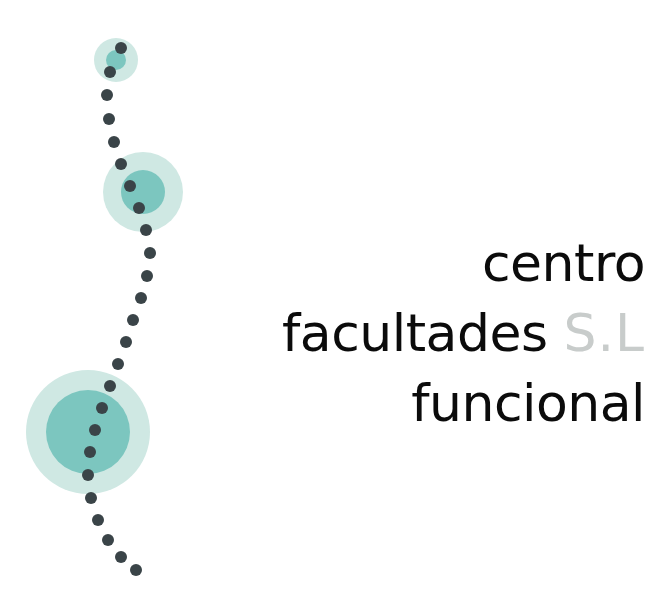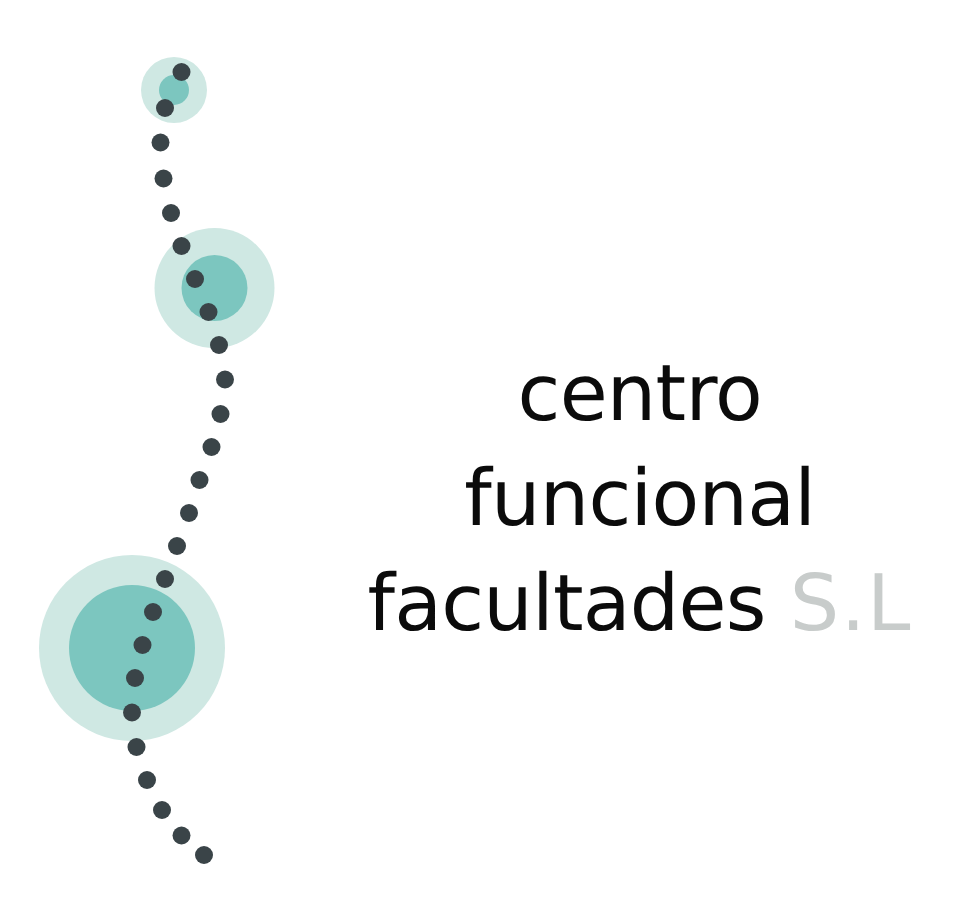--- a/index.html
+++ b/index.html
@@ -37,21 +37,21 @@
   }
 
   
   #wordmark {
     position: absolute;
     left: 208px;
     top: 228px;
     width: 437px;
     display: flex;
     flex-direction: column;
-    align-items: center;
+    align-items: flex-end;
   }
   .wordmark-line {
     font-family: "DejaVu Sans", "Liberation Sans", sans-serif;
     font-weight: 400;
     font-size: 52px;
     line-height: 70px;
     letter-spacing: -0.5px;
     color: #0b0b0b;
     white-space: nowrap;
   }
@@ -115,20 +115,20 @@
         <circle cx="98" cy="520" r="6"></circle>
         <circle cx="108" cy="540" r="6"></circle>
         <circle cx="121" cy="557" r="6"></circle>
         <circle cx="136" cy="570" r="6"></circle>
       </g>
     </svg>
   </div>
 
   <div id="wordmark">
     <div class="wordmark-line">centro</div>
-    <div class="wordmark-line">funcional</div>
     <div class="wordmark-line is-last">
       <span>facultades</span>
       <span class="legal-suffix">S.L</span>
     </div>
+    <div class="wordmark-line">funcional</div>
   </div>
 
 </div>
 
 </body></html>

